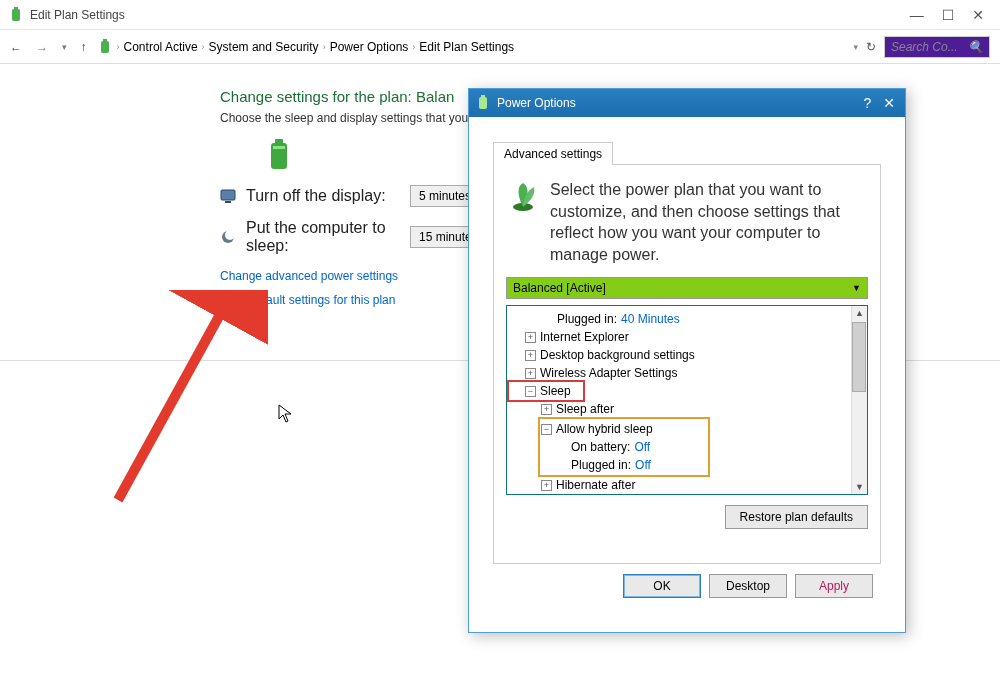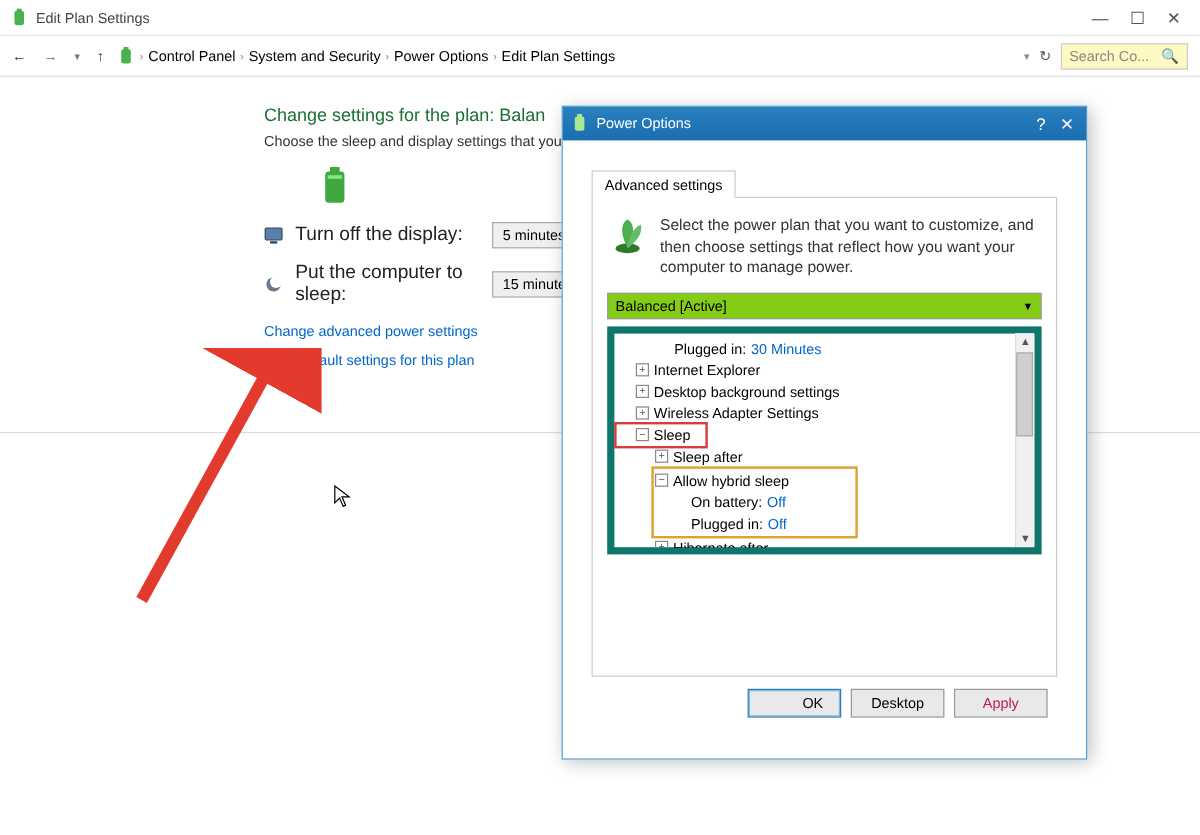--- a/index.html
+++ b/index.html
@@ -12,21 +12,21 @@
 .titlebar .controls { display: flex; gap: 18px; font-size: 14px; color: #555; padding-right: 8px;}
 .titlebar .controls span { cursor: default; }
 
 .navbar { height: 34px; display: flex; align-items: center; padding: 0 10px; gap: 10px; border-bottom: 1px solid #ddd; }
 .nav-arrows { display: flex; gap: 14px; align-items: center; color: #777; }
 .nav-arrows .enabled { color: #333; }
 .breadcrumb { display: flex; align-items: center; gap: 4px; flex: 1; font-size: 12px; }
 .breadcrumb .crumb { color: #000; cursor: default; }
 .breadcrumb .chev { color: #888; font-size: 9px; }
 .nav-right { display: flex; align-items: center; gap: 8px; }
-.searchbox { border: 1px solid #ccc; background:#fef9c3; padding: 3px 6px; width: 106px; display:flex; align-items:center; gap:4px; color:#888; }
+.searchbox { border: 1px solid #ccc; background:#4c1d95; padding: 3px 6px; width: 106px; display:flex; align-items:center; gap:4px; color:#888;font-style:italic; }
 .refresh { color:#555; }
 
 .content { position: relative; padding: 24px 0 0 220px; }
 .plan-title { font-size: 15px; color: #1a6f34; margin-bottom: 6px; }
 .plan-desc { font-size: 12px; color: #333; margin-bottom: 14px; }
 .battery-icon { margin-left: 46px; margin-bottom: 14px; }
 .setting-row { display:flex; align-items:center; gap: 10px; margin-bottom: 12px; }
 .setting-row .ico { width:16px; height:16px; display:inline-flex; align-items:center; justify-content:center; }
 .setting-row .lbl { width: 154px; color:#222; font-size:16px;}
 .setting-row .sel { border:1px solid #aaa; background:#efefef; padding:3px 8px; min-width:82px; font-size:12px;}
@@ -38,38 +38,38 @@
 .dialog { position:absolute; left: 468px; top: 88px; width: 438px; background:#fff; border:1px solid #4f9fd6; box-shadow: 3px 3px 14px rgba(0,0,0,.25);}
 .dlg-titlebar { background: linear-gradient(#2a7fbf,#1a6eb0); height:28px; display:flex; align-items:center; padding:0 6px; color:#fff; font-size:12px;}
 .dlg-titlebar .dlg-icon { width:16px; height:16px; margin-right:6px; }
 .dlg-titlebar .dlg-title { flex:1; }
 .dlg-titlebar .dlg-ctrl { display:flex; gap:12px; font-size:14px; padding-right:4px;}
 .dlg-body { padding: 24px; }
 .tab { display:inline-block; border:1px solid #ccc; border-bottom:none; background:#fff; padding:4px 10px; font-size:12px; position:relative; top:1px; z-index:2;}
 .tab-panel { border:1px solid #ccc; padding: 14px 12px 12px 12px; min-height: 400px; position:relative;}
 .desc-row { display:flex; gap:10px; margin-bottom:12px; }
 .desc-row .plant { width:34px; height:34px; flex-shrink:0;}
-.desc-row .txt { font-size:13px; color:#333; line-height:1.35;}
+.desc-row .txt { font-size:16px; color:#333; line-height:1.35;}
 .dropdown { width: 100%; border:1px solid #999; background:#84cc16; padding:3px 6px; font-size:12px; display:flex; justify-content:space-between; align-items:center; margin-bottom:6px;}
-.tree { border:6px solid #0f766e; height: 190px; overflow:auto; padding:4px 2px; font-size:12px; position:relative;}
+.tree { border:1px solid #0f766e; height: 190px; overflow:auto; padding:4px 2px; font-size:12px; position:relative;}
 .tree .row { display:flex; align-items:center; height:18px; white-space:nowrap;}
 .tree .exp { width:11px; height:11px; border:1px solid #888; display:inline-flex; align-items:center; justify-content:center; font-size:9px; line-height:1; margin-right:4px; color:#555; flex-shrink:0;}
 .tree .ind1 { padding-left: 16px; }
 .tree .ind2 { padding-left: 32px; }
 .tree .ind3 { padding-left: 48px; }
 .tree .k { color:#000; }
 .tree .v { color:#0066cc; margin-left:4px;}
 .tree .scrollbar { position:absolute; right:0; top:0; bottom:0; width:16px; background:#f0f0f0; border-left:1px solid #ddd;}
 .tree .thumb { position:absolute; right:1px; top:2px; width:14px; height:70px; background:#cfcfcf; border:1px solid #aaa;}
 .tree .arr { position:absolute; right:3px; font-size:9px; color:#555;}
 .hl-red { outline: 2px solid #d93b3b; }
 .hl-orange { outline: 2px solid #e0a030; outline-offset: -1px; padding:2px 0;}
 .restore-row { display:flex; justify-content:flex-end; margin-top:10px;}
 .btn { border:1px solid #999; background:#e9e9e9; padding:4px 14px; font-size:12px; min-width:78px; text-align:center;}
-.btn.primary { border:1px solid #2a7fbf; box-shadow: inset 0 0 0 1px #7fb8e0; text-align: right;}
+.btn.primary { border:1px solid #2a7fbf; box-shadow: inset 0 0 0 1px #7fb8e0;}
 .btn.disabled { color:#be185d; }
 .dlg-buttons { display:flex; justify-content:flex-end; gap:8px; padding:10px 8px; }
 
 
 .arrow-annot { position:absolute; left:88px; top:290px; pointer-events:none;}
 .cursor-annot { position:absolute; left:278px; top:404px; pointer-events:none; font-size:16px; color:#000;}
 
 svg { display:block; }
 </style>
 </head>
@@ -98,21 +98,21 @@
     <span class="enabled">↑</span>
   </div>
   <div class="breadcrumb">
     <span>
       <svg width="16" height="16" viewBox="0 0 16 16">
           <rect x="4" y="2" width="8" height="12" rx="2" fill="#4caf50"></rect>
           <rect x="6" y="0" width="4" height="3" fill="#4caf50"></rect>
         </svg>
     </span>
     <span class="chev">›</span>
-    <span class="crumb">Control Panel</span>
+    <span class="crumb">Control Active</span>
     <span class="chev">›</span>
     <span class="crumb">System and Security</span>
     <span class="chev">›</span>
     <span class="crumb">Power Options</span>
     <span class="chev">›</span>
     <span class="crumb">Edit Plan Settings</span>
   </div>
   <div class="nav-right">
     <span style="color:#888;font-size:9px;">▾</span>
     <span class="refresh">↻</span>
@@ -187,21 +187,21 @@
         </span>
         <div class="txt">Select the power plan that you want to customize, and then choose settings that reflect how you want your computer to manage power.</div>
       </div>
       <div class="dropdown">
         <span>Balanced [Active]</span>
         <span style="font-size:9px;">▼</span>
       </div>
       <div class="tree">
         <div class="row ind3">
           <span class="k">Plugged in:</span>
-          <span class="v">30 Minutes</span>
+          <span class="v">40 Minutes</span>
         </div>
         <div class="row ind1">
             <span class="exp">+</span>
             <span class="k">Internet Explorer</span>
           </div>
         <div class="row ind1">
             <span class="exp">+</span>
             <span class="k">Desktop background settings</span>
           </div>
         <div class="row ind1">
@@ -234,20 +234,23 @@
             <span class="exp">+</span>
             <span class="k">Hibernate after</span>
           </div>
         <div class="row ind2" style="opacity:.5;"></div>
         <div class="scrollbar">
           <span class="arr" style="top:2px;">▲</span>
           <div class="thumb" style="top:16px;"></div>
           <span class="arr" style="bottom:2px;">▼</span>
         </div>
       </div>
+      <div class="restore-row">
+        <div class="btn">Restore plan defaults</div>
+      </div>
     </div>
     <div class="dlg-buttons">
       <div class="btn primary">OK</div>
       <div class="btn">Desktop</div>
       <div class="btn disabled">Apply</div>
     </div>
   </div>
 </div>
 
 <div class="arrow-annot">

